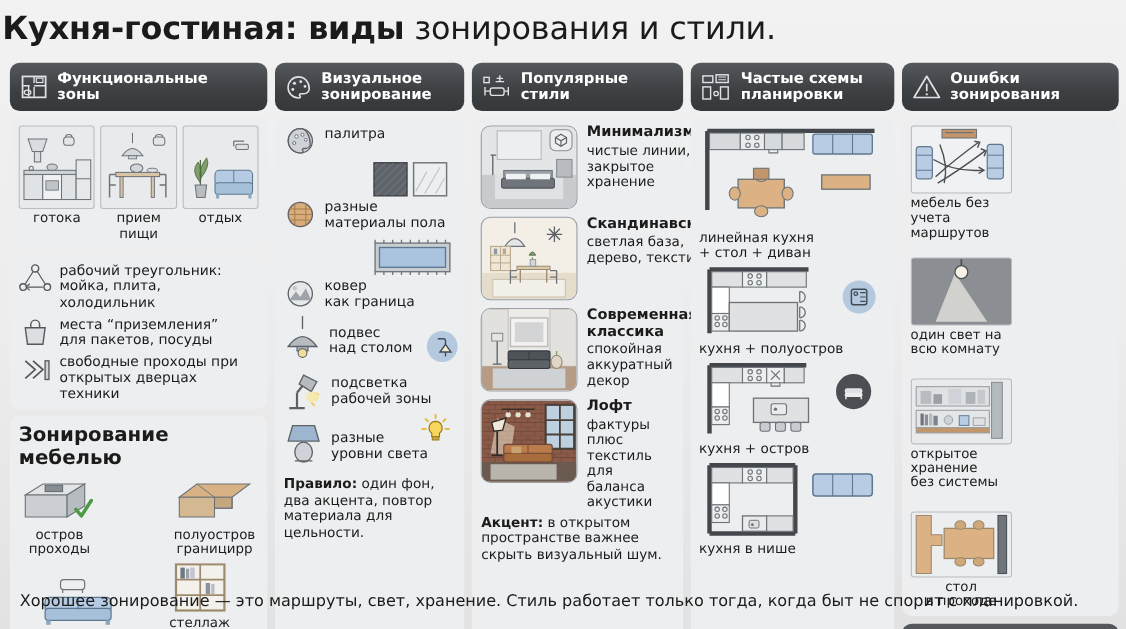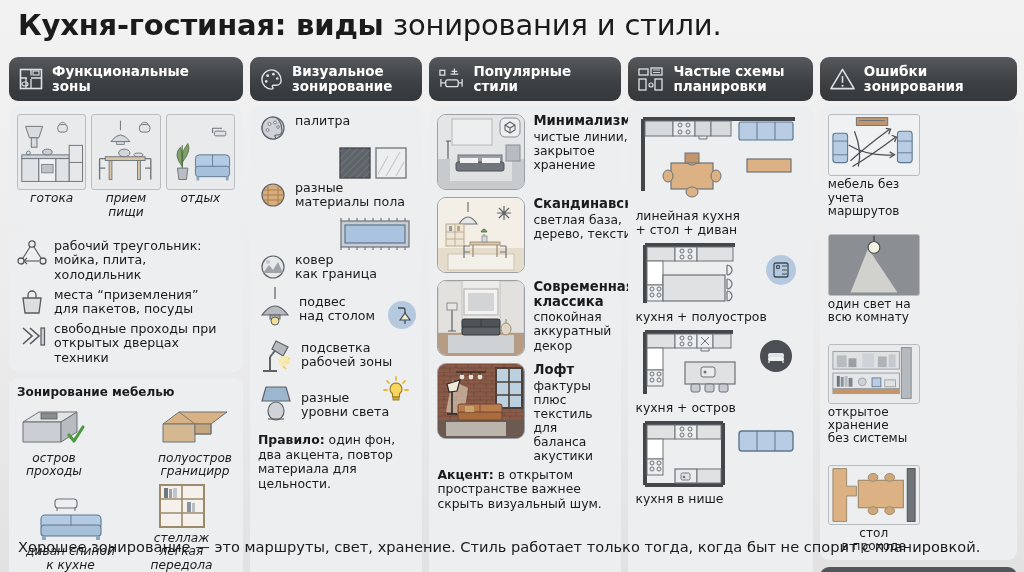--- a/index.html
+++ b/index.html
@@ -4,21 +4,21 @@
 <style>
   html,body{margin:0;padding:0;}
   body{
     width:1024px;height:572px;
     background:linear-gradient(180deg,#f2f2f3 0%,#ececed 55%,#e2e2e3 100%);
     font-family:"DejaVu Sans","Liberation Sans",sans-serif;
     color:#1b1b1b;overflow:hidden;position:relative;
   }
   
   .title{
-    position:absolute;left:18px;top:8px;
+    position:absolute;left:2px;top:8px;
     font-size:29px;font-weight:700;letter-spacing:-0.2px;white-space:nowrap;
   }
   .title .reg{font-weight:400;}
   
   .cols{position:absolute;left:9px;top:57px;width:1008px;display:flex;gap:7px;}
   .col{display:flex;flex-direction:column;gap:6px;}
   .c1{width:234px;} .c2{width:174px;} .c3{width:192px;} .c4{width:186px;} .c5{width:199px;}
   .hdr{
     background:linear-gradient(180deg,#55585c 0%,#3e4144 55%,#35383b 100%);
     border-radius:9px;color:#fff;display:flex;align-items:center;gap:8px;
@@ -26,21 +26,21 @@
   }
   .hdr .htxt{font-size:13.5px;font-weight:700;line-height:1.12;}
   .panel{background:#eceef0;border-radius:9px;padding:7px 8px;box-sizing:border-box;}
   .panel.tight{padding:6px 7px;}
   
   .row{display:flex;align-items:flex-start;gap:7px;margin-bottom:6px;}
   .row:last-child{margin-bottom:0;}
   .row .tx{font-size:12.6px;line-height:1.13;}
   .b{font-weight:700;}
   .scene{border:1px solid #b9bdc2;border-radius:3px;background:#e8eaec;position:relative;overflow:hidden;}
-  .cap{text-align:center;font-size:12.2px;line-height:1.1;margin-top:2px;font-style:italic;}
+  .cap{text-align:center;font-size:12.2px;line-height:1.1;margin-top:2px;}
   svg{display:block;}
   .zonesrow{display:flex;gap:5px;justify-content:space-between;}
   .zcell{width:71px;}
   .furn{display:flex;gap:4px;justify-content:space-between;align-items:flex-end;}
   .fcell{text-align:center;}
   .note{font-size:12.4px;line-height:1.17;}
   .styleitem{display:flex;gap:8px;margin-bottom:7px;}
   .thumb{width:86px;height:74px;border:1px solid #9aa0a6;border-radius:9px;overflow:hidden;flex:none;background:#dfe1e3;}
   .stitle{font-size:13.2px;font-weight:700;line-height:1.1;}
   .sdesc{font-size:12.3px;line-height:1.15;margin-top:1px;}
@@ -165,21 +165,21 @@
           <svg width="30" height="28" viewBox="0 0 30 28">
               <path d="M6 6l9 8-9 8M13 6l9 8-9 8" fill="none" stroke="#55595d" stroke-width="1.6"></path>
               <rect x="24" y="6" width="3.5" height="17" fill="#cfd3d7" stroke="#55595d" stroke-width="1.2"></rect>
             </svg>
         </span>
         <span class="tx"><span>свободные проходы при</span><br><span>открытых дверцах техники</span></span>
       </div>
     </div>
 
     <div class="panel">
-      <div style="font-size:12px;font-weight:700;margin-bottom:5px">Зонирование мебелью</div>
+      <div style="font-size:18px;font-weight:700;margin-bottom:5px">Зонирование мебелью</div>
       <div class="furn">
         <div class="fcell" style="width:74px">
           <div style="position:relative;height:46px">
             <svg width="74" height="46" viewBox="0 0 74 46">
                 <path d="M6 18 L22 8 L60 8 L44 18 Z" fill="#e2e4e6" stroke="#6d7378" stroke-width="1"></path>
                 <path d="M6 18 L44 18 L44 38 L6 38 Z" fill="#cbcfd3" stroke="#6d7378" stroke-width="1"></path>
                 <path d="M44 18 L60 8 L60 28 L44 38 Z" fill="#b7bcc1" stroke="#6d7378" stroke-width="1"></path>
                 <rect x="24" y="9" width="16" height="6" fill="#888d92" stroke="#5a5f64" stroke-width="0.8"></rect>
                 <path d="M52 31l5 6 9-14" fill="none" stroke="#4f9a41" stroke-width="3.2" stroke-linecap="round" stroke-linejoin="round"></path>
               </svg>

